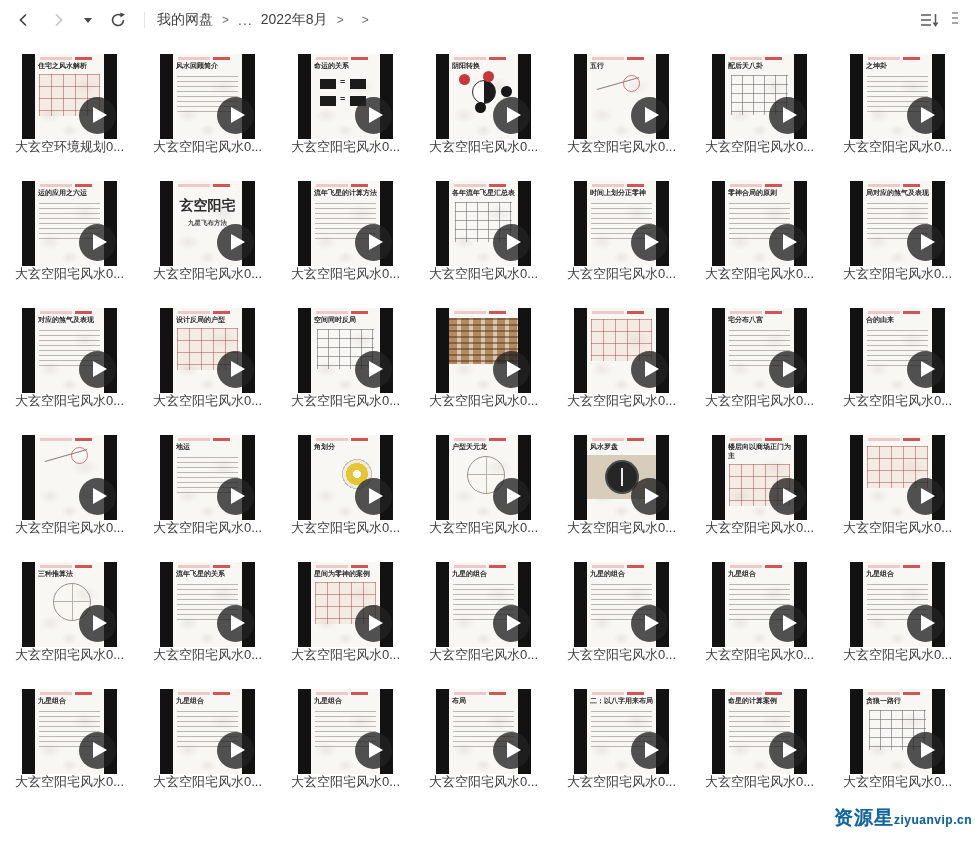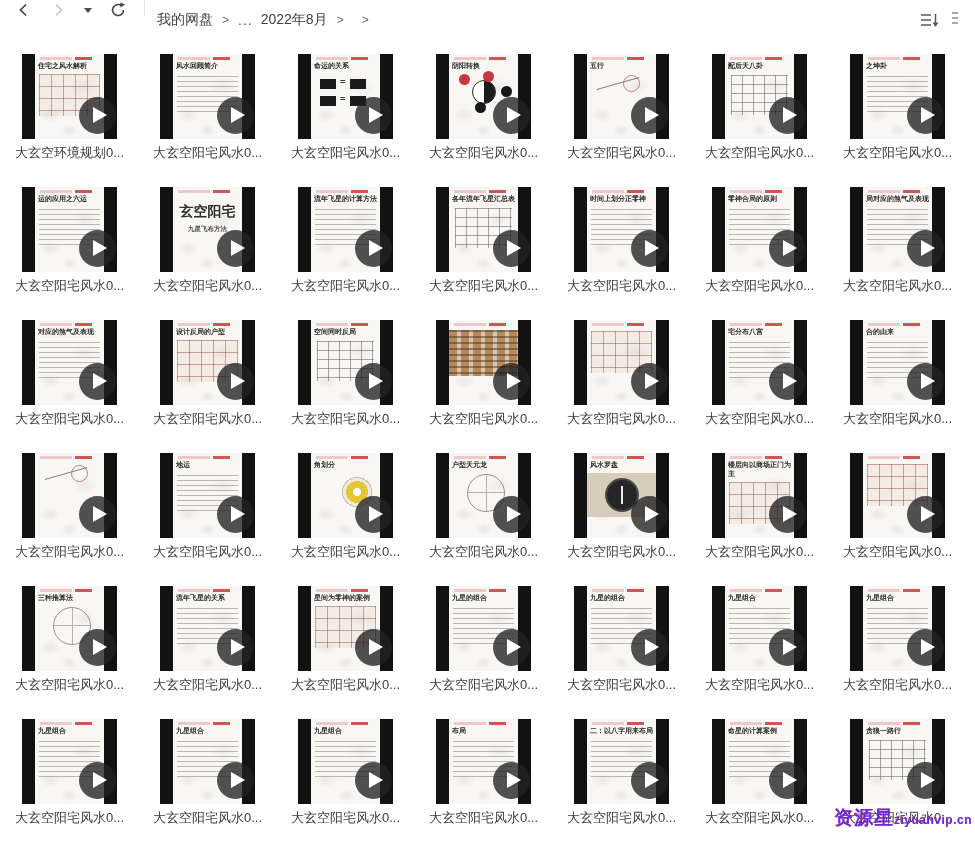--- a/index.html
+++ b/index.html
@@ -3,21 +3,21 @@
 <meta charset="utf-8">
 <style>
   html,body{margin:0;padding:0;}
   body{
     width:975px;height:845px;overflow:hidden;background:#ffffff;
     font-family:"Liberation Sans","DejaVu Sans",sans-serif;
     -webkit-font-smoothing:antialiased;
   }
   
   .toolbar{
-    height:40px;display:flex;padding:0 17px 0 14px;
+    height:40px;display:flex;align-items:center;padding:0 17px 0 14px;
     background:#ffffff;white-space:nowrap;
   }
   .tbtn{display:inline-flex;align-items:center;justify-content:center;
     width:20px;height:20px;cursor:pointer;flex:0 0 auto;}
   .tbtn + .tbtn{margin-left:14px;}
   .caret{width:12px;margin-left:6px;}
   .tb-divider{width:1px;height:16px;background:#e3e3e3;margin:0 12px 0 16px;flex:0 0 auto;}
   .breadcrumb{display:flex;align-items:center;font-size:14px;color:#3f3f3f;min-width:0;}
   .crumb{cursor:pointer;flex:0 0 auto;}
   .crumb.collapsed{letter-spacing:1px;color:#555;margin-right:8px;}
@@ -95,26 +95,26 @@
     box-shadow:30px 0 0 #1b1b1b,0 17px 0 #1b1b1b,30px 17px 0 #1b1b1b;}
   .art-blocks::after{content:"=";position:absolute;left:25px;top:3px;font-size:9px;font-weight:bold;color:#333;
     text-shadow:0 17px 0 #333;}
   
   .play{position:absolute;right:1px;bottom:5px;width:37px;height:37px;border-radius:50%;
     background:rgba(33,33,33,0.78);}
   .play::after{content:"";position:absolute;left:14px;top:10px;
     border-style:solid;border-width:8.5px 0 8.5px 14px;
     border-color:transparent transparent transparent #ffffff;}
   
-  .fname-wrap{display:flex;justify-content:center;width:95px;margin-top:6px;}
+  .fname-wrap{display:flex;justify-content:center;width:95px;}
   .fname{font-size:13px;color:#3c3c3c;white-space:nowrap;line-height:16px;}
   
   .watermark{
     position:absolute;top:805px;right:3px;z-index:5;display:flex;align-items:baseline;
-    font-weight:bold;color:#6d28d9;pointer-events:none;
+    font-weight:bold;color:#0369a1;pointer-events:none;
     text-shadow:0 0 1px rgba(226,54,46,0.4);
   }
   .watermark .wm-cn{font-size:19px;letter-spacing:1px;}
   .watermark .wm-en{font-size:12px;letter-spacing:0.5px;}
   .app{position:relative;width:975px;height:845px;}
 </style>
 </head>
 <body>
 
 <div class="app">

